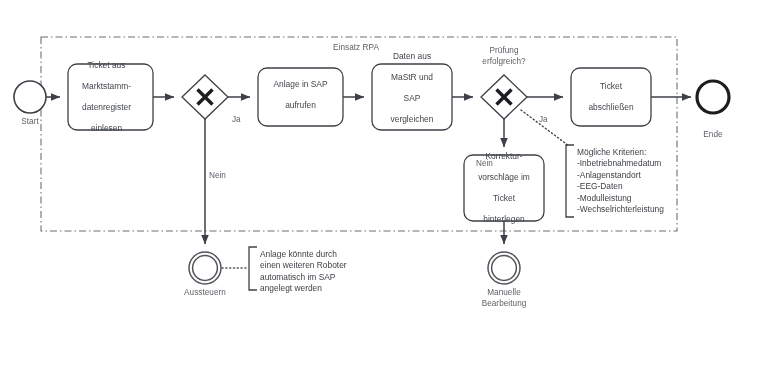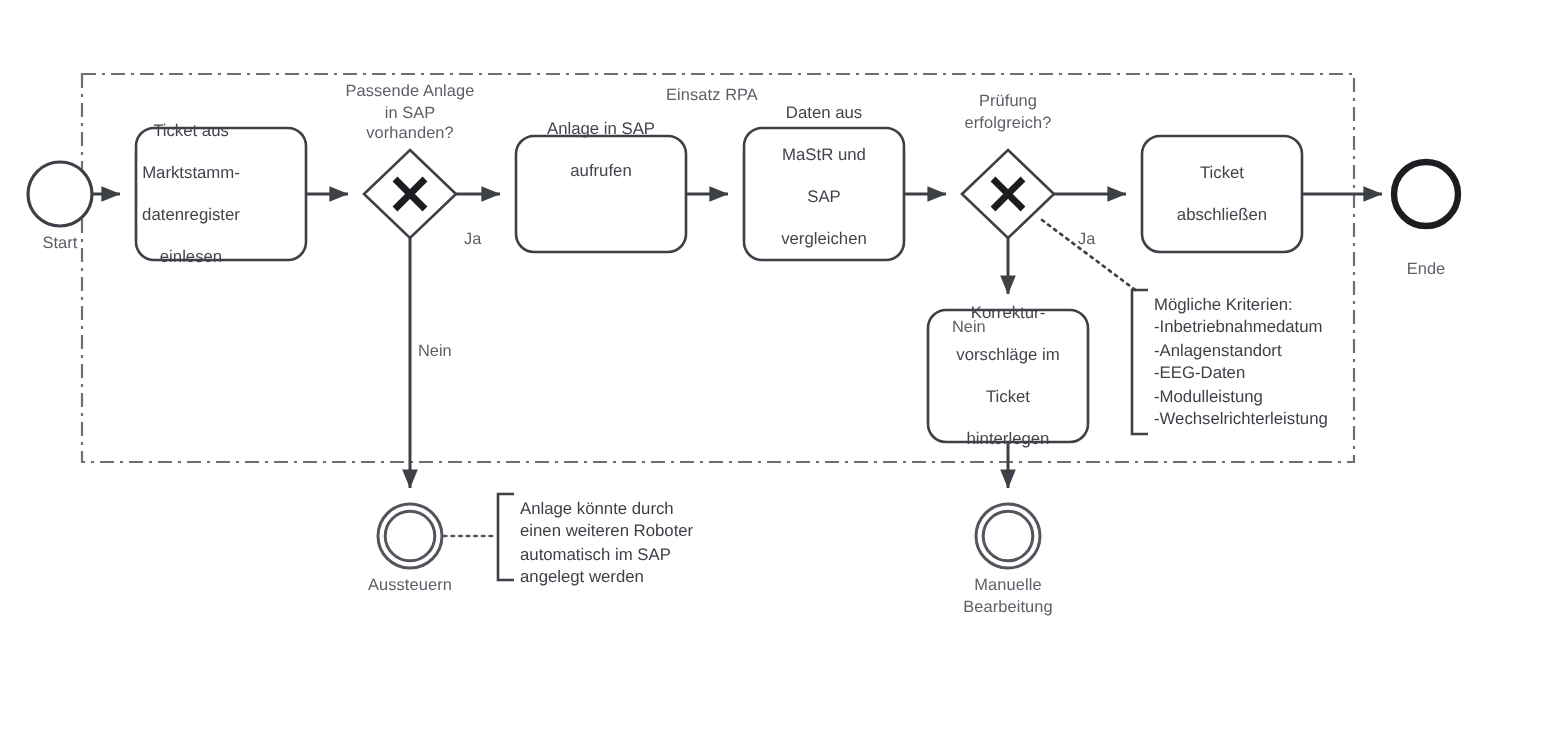--- a/index.html
+++ b/index.html
@@ -143,27 +143,26 @@
 
     <line x1="222" y1="268" x2="248" y2="268" stroke="#52565c" stroke-width="1.35" stroke-dasharray="1.2 2.6" stroke-linecap="round"></line>
 
     <path d="M257,247 L249,247 L249,290 L257,290" fill="none" stroke="#3d4147" stroke-width="1.3"></path>
 
     <path d="M574,145 L566,145 L566,217 L574,217" fill="none" stroke="#3d4147" stroke-width="1.3"></path>
   </svg>
 
   <div class="lbl" style="left:296px; top:43px; width:120px;">Einsatz RPA</div>
 
-  <div class="lbl" style="left:152px; top:41px; width:106px;"><span>Passende Anlage</span><br><span>in SAP</span><br><span>vorhanden?</span></div>
 
   <div class="lbl" style="left:458px; top:46px; width:92px;"><span>Prüfung</span><br><span>erfolgreich?</span></div>
 
-  <div class="task-text" style="left:53px; top:64px; width:85px; height:66px;text-align:center;"><span><span>Ticket aus</span><br><span>Marktstamm-</span><br><span>datenregister</span><br><span>einlesen</span></span></div>
+  <div class="task-text" style="left:64px; top:64px; width:85px; height:66px;text-align:center;"><span><span>Ticket aus</span><br><span>Marktstamm-</span><br><span>datenregister</span><br><span>einlesen</span></span></div>
 
-  <div class="task-text" style="left:258px; top:52px; width:85px; height:46px;"><span><span>Anlage in SAP</span><br><span>aufrufen</span></span></div>
+  <div class="task-text" style="left:258px; top:72px; width:85px; height:46px;"><span><span>Anlage in SAP</span><br><span>aufrufen</span></span></div>
 
   <div class="task-text" style="left:372px; top:64px; width:80px; height:48px;"><span><span>Daten aus</span><br><span>MaStR und</span><br><span>SAP</span><br><span>vergleichen</span></span></div>
 
   <div class="task-text" style="left:571px; top:68px; width:80px; height:58px;"><span><span>Ticket</span><br><span>abschließen</span></span></div>
 
   <div class="task-text" style="left:464px; top:155px; width:80px; height:66px;"><span><span>Korrektur-</span><br><span>vorschläge im</span><br><span>Ticket</span><br><span>hinterlegen</span></span></div>
 
   <div class="lbl" style="left:6px; top:117px; width:48px;">Start</div>
 
   <div class="lbl" style="left:689px; top:130px; width:48px;">Ende</div>

